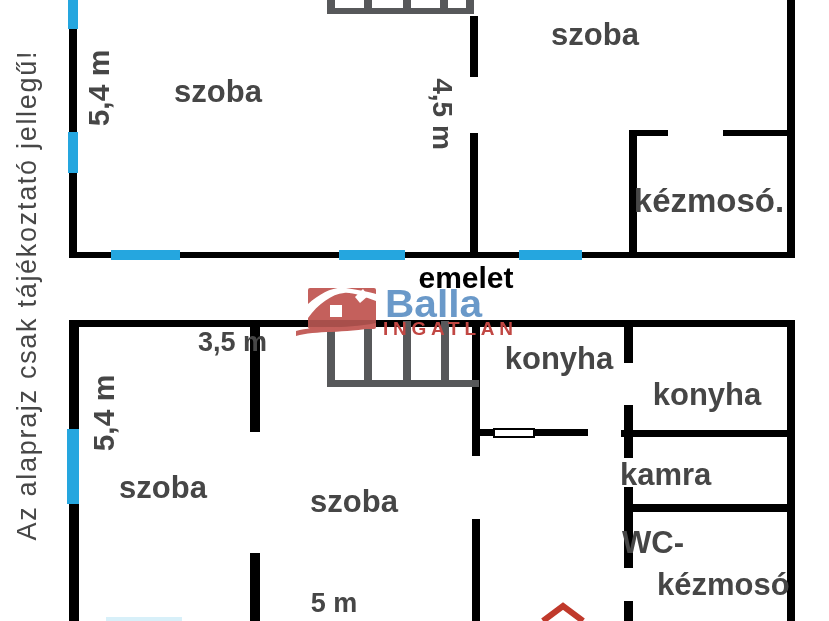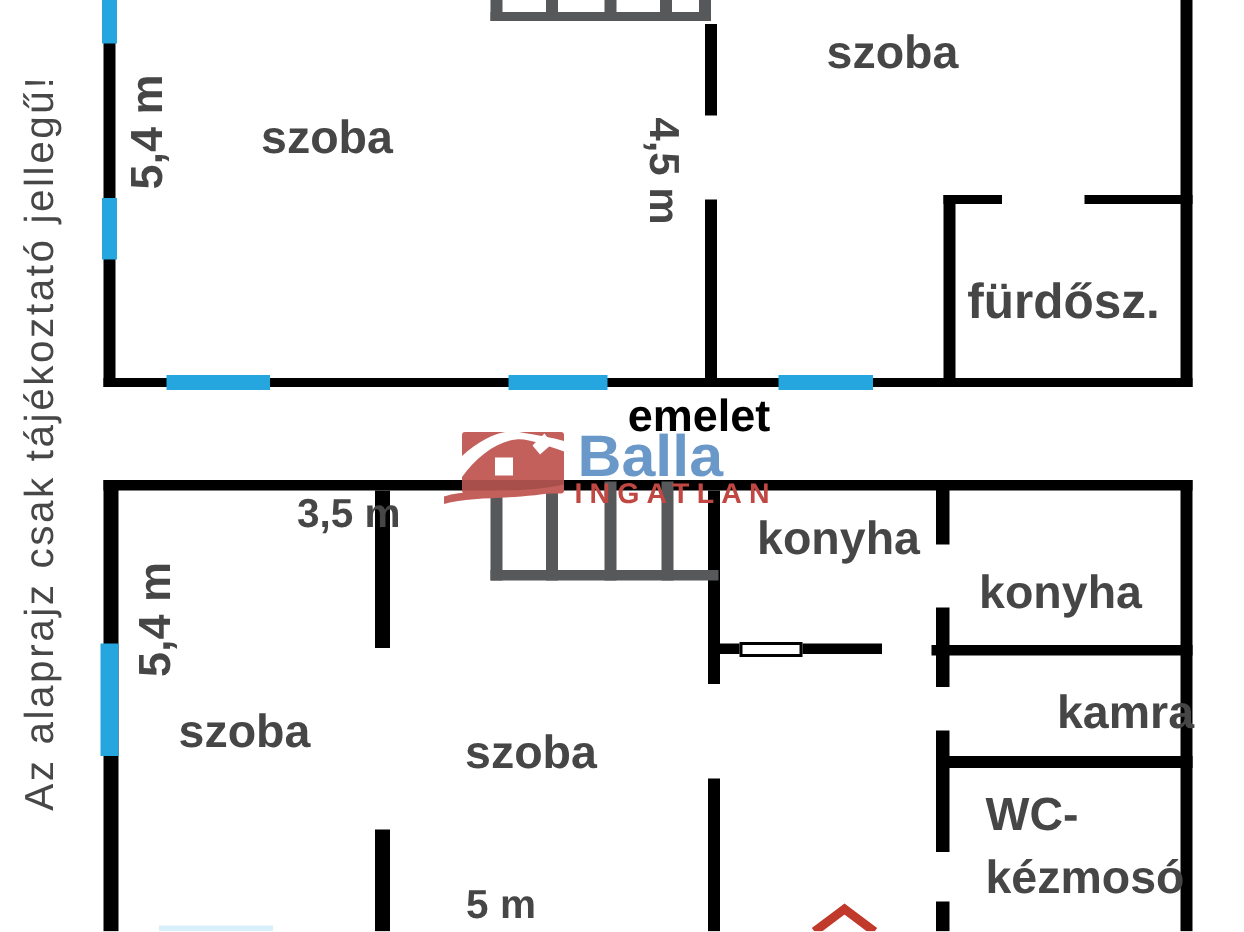--- a/index.html
+++ b/index.html
@@ -73,27 +73,27 @@
 <div class="st" style="left:327px;top:380px;width:152px;height:7px"></div>
 
 <div style="position:absolute;left:106px;top:617px;width:76px;height:4px;background:#d8f0f9"></div>
 
 <svg style="position:absolute;left:530px;top:595px" width="70" height="26" viewBox="0 0 70 26">
 <polyline points="13,26 33,11 53,26" fill="none" stroke="#c0392b" stroke-width="6"></polyline>
 </svg>
 
 <div class="t" style="left:130px;top:74px;width:176px;text-align:center;font-size:31px">szoba</div>
 <div class="t" style="left:507px;top:17px;width:176px;text-align:center;font-size:31px">szoba</div>
-<div class="t" style="left:621px;top:182px;width:176px;text-align:center;font-size:33px">fürdősz.</div>
+<div class="t" style="left:621px;top:182px;width:176px;text-align:center;font-size:33px">kézmosó.</div>
 <div class="t" style="left:75px;top:470px;width:176px;text-align:center;font-size:31px">szoba</div>
 <div class="t" style="left:266px;top:484px;width:176px;text-align:center;font-size:31px">szoba</div>
 <div class="t" style="left:471px;top:341px;width:176px;text-align:center;font-size:31px">konyha</div>
 <div class="t" style="left:619px;top:377px;width:176px;text-align:center;font-size:31px">konyha</div>
-<div class="t" style="left:620px;top:457px;width:176px;text-align:right;font-size:31px">kamra</div>
-<div class="t" style="left:657px;top:525px;font-size:31px">WC-</div>
+<div class="t" style="left:620px;top:457px;width:176px;text-align:left;font-size:31px">kamra</div>
+<div class="t" style="left:622px;top:525px;font-size:31px">WC-</div>
 <div class="t" style="left:657px;top:567px;font-size:31px">kézmosó</div>
 <div class="t" style="left:378px;top:261px;width:176px;text-align:center;font-size:30px;font-weight:700;color:#000">emelet</div>
 <div class="t" style="left:91px;top:327px;width:176px;text-align:right;font-size:27px">3,5 m</div>
 <div class="t" style="left:246px;top:588px;width:176px;text-align:center;font-size:27px">5 m</div>
 <div class="t rot" style="left:11px;top:71px;width:176px;text-align:center;font-size:30px">5,4 m</div>
 <div class="t rot" style="left:16px;top:396px;width:176px;text-align:center;font-size:30px">5,4 m</div>
 <div class="t rotcw" style="left:354px;top:98px;width:176px;text-align:center;font-size:28px">4,5 m</div>
 <div class="t rot" style="left:-213px;top:285px;width:480px;text-align:center;font-size:27px;letter-spacing:1.7px;font-weight:500;color:#474747">Az alaprajz csak tájékoztató jellegű!</div>
 
 <svg style="position:absolute;left:294px;top:284px" width="230" height="58" viewBox="0 0 230 58">

